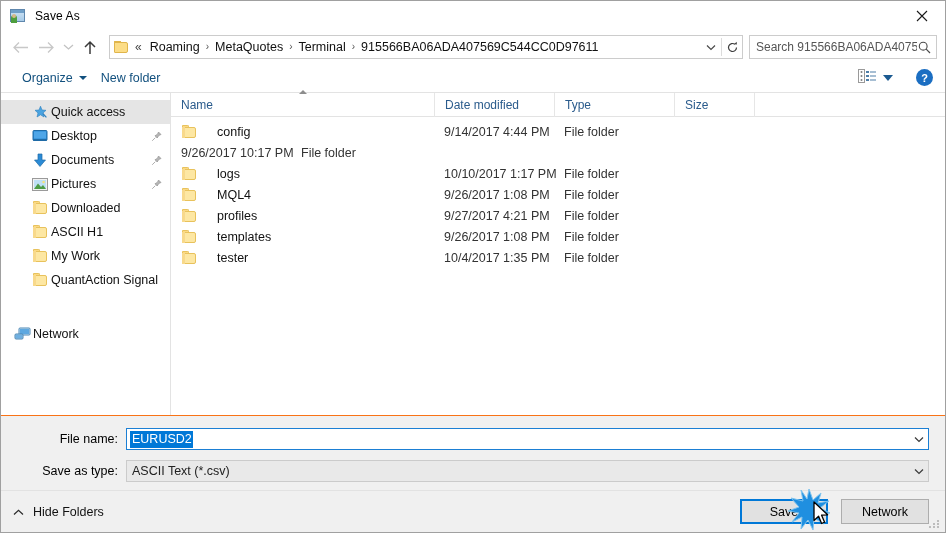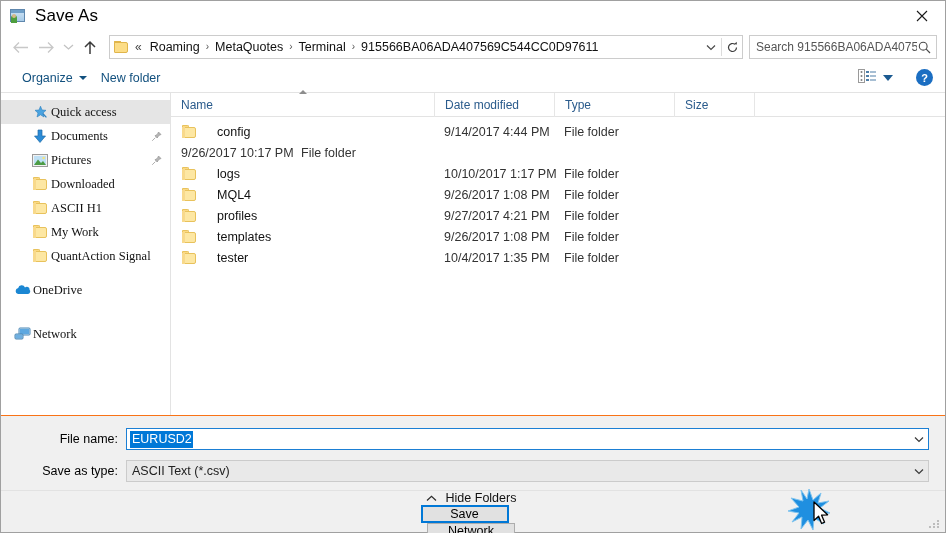--- a/index.html
+++ b/index.html
@@ -38,21 +38,21 @@
   }
   .title-icon .tb-person {
     position: absolute; left: 2px; top: 7px; width: 6px; height: 8px;
     background: #4e9e3e; border-radius: 3px 3px 0 0;
   }
   .title-icon .tb-head {
     position: absolute; left: 3px; top: 6px; width: 4px; height: 4px;
     background: #d8b98a; border-radius: 50%;
   }
   .title-text {
-    margin-left: 9px; font-size: 17px; color: #000; letter-spacing: .1px;
+    margin-left: 9px; font-size: 12px; color: #000; letter-spacing: .1px;
   }
   .close-btn {
     position: absolute; right: 0; top: 0; width: 46px; height: 30px;
     display: flex; align-items: center; justify-content: center;
     color: #000; font-size: 14px; line-height: 1;
   }
   .close-btn svg { display: block; }
 
   
   .navbar {
@@ -134,21 +134,21 @@
 
   .sidebar {
     width: 170px; min-width: 170px;
     border-right: 1px solid #e3e3e3;
     padding-top: 7px;
     background: #ffffff;
     overflow: hidden;
   }
   .side-item {
     height: 24px; display: flex; align-items: center;
-    padding-left: 10px; padding-right: 8px; position: relative; font-family: Liberation Serif, serif;
+    padding-left: 10px; padding-right: 8px; position: relative;
   }
   .side-item.selected { background: #e5e5e5; }
   .side-item .si-indent-1 { margin-left: 18px; }
   .side-ico { width: 22px; min-width: 22px; display: flex; align-items: center; justify-content: center; }
   .side-label { font-size: 12.5px; color: #111; white-space: nowrap; }
   .pin { margin-left: auto; width: 12px; display: flex; align-items: center; justify-content: center; }
   .side-gap { height: 10px; }
 
   .folder-ico { position: relative; width: 16px; height: 14px; }
   .folder-ico .fb {
@@ -216,21 +216,21 @@
   .ftype-input {
     flex: 1; margin-right: 16px; height: 22px;
     border: 1px solid #cbcbcb; background: #e9e9e9;
     display: flex; align-items: center; padding-left: 5px;
     font-size: 12.5px; color: #222; justify-content: space-between;
   }
   .ftype-drop { margin-left: auto; width: 18px; display: flex; align-items: center; justify-content: center; }
 
   .btnrow {
     display: flex; align-items: center; height: 42px;
-    border-top: 1px solid #e2e2e2; padding: 0 16px 0 12px; position: relative; flex-direction: column;
+    border-top: 1px solid #e2e2e2; padding: 0 16px 0 12px; position: relative;
   }
   .hidefolders { display: flex; align-items: center; gap: 9px; font-size: 12.5px; color: #111; }
   .btnspacer { flex: 1; }
   .dlg-btn {
     width: 88px; height: 25px; font-size: 12.5px; color: #000;
     background: #e1e1e1; border: 1px solid #adadad;
     display: flex; align-items: center; justify-content: center;
   }
   .dlg-btn.primary {
     background: #e1e1e1; border: 2px solid #0078d7; margin-right: 13px;
@@ -364,20 +364,36 @@
         <span class="si-indent-1"></span>
         <span class="side-ico">
           <svg width="15" height="15" viewBox="0 0 15 15">
             <path d="M7.5 1.2 L9 5 L13 5.3 L10 8 L11 12 L7.5 9.8 L4 12 L5 8 L2 5.3 L6 5 Z" fill="#4aa3e0" stroke="#2a7fc0" stroke-width=".6"></path>
             <path d="M10 8.6 L13.4 12.4" stroke="#2a7fc0" stroke-width="1.2"></path>
           </svg>
         </span>
         <span class="side-label">Quick access</span>
       </div>
 
+      <div class="side-item">
+        <span class="si-indent-1"></span>
+        <span class="side-ico">
+          <svg width="16" height="14" viewBox="0 0 16 14">
+            <rect x="1" y="1.5" width="14" height="10" rx="1" fill="#2b8bd6" stroke="#1f6ba6"></rect>
+            <rect x="2" y="2.5" width="12" height="7" fill="#4ea6e8"></rect>
+            <rect x="1" y="10" width="14" height="1.6" fill="#1f6ba6"></rect>
+          </svg>
+        </span>
+        <span class="side-label">Desktop</span>
+        <span class="pin">
+          <svg width="11" height="11" viewBox="0 0 11 11">
+              <path d="M7.5 1 L10 3.5 L7.8 4.4 L6.2 7 L4 4.8 L6.6 3.2 Z M4.3 6.7 L1.2 9.8" stroke="#9a9a9a" fill="#b6b6b6" stroke-width=".8"></path>
+            </svg>
+        </span>
+      </div>
 
       <div class="side-item">
         <span class="si-indent-1"></span>
         <span class="side-ico">
           <svg width="14" height="15" viewBox="0 0 14 15">
             <path d="M5 1 h4 v6 h3.5 L7 13.5 L1.5 7 H5 Z" fill="#2b8bd6" stroke="#1f6ba6" stroke-width=".7"></path>
           </svg>
         </span>
         <span class="side-label">Documents</span>
         <span class="pin">
@@ -448,28 +464,20 @@
               <i class="ft"></i>
               <i class="fb"></i>
               <i class="fs"></i>
             </span>
         </span>
         <span class="side-label">QuantAction Signal</span>
       </div>
 
       <div class="side-gap"></div>
 
-      <div class="side-item">
-        <span class="side-ico">
-          <svg width="17" height="12" viewBox="0 0 17 12">
-            <path d="M4 10 a3 3 0 0 1 0.2 -5.9 A3.6 3.6 0 0 1 11 3.4 a2.8 2.8 0 0 1 4.6 2.3 A2.6 2.6 0 0 1 14 10 Z" fill="#1b87d3"></path>
-          </svg>
-        </span>
-        <span class="side-label">OneDrive</span>
-      </div>
 
       <div class="side-gap"></div>
 
 
       <div class="side-gap"></div>
 
       <div class="side-item">
         <span class="side-ico">
           <svg width="17" height="14" viewBox="0 0 17 14">
             <rect x="5" y="1" width="11" height="7" rx="1" fill="#cfe6f7" stroke="#4a87b5"></rect>

